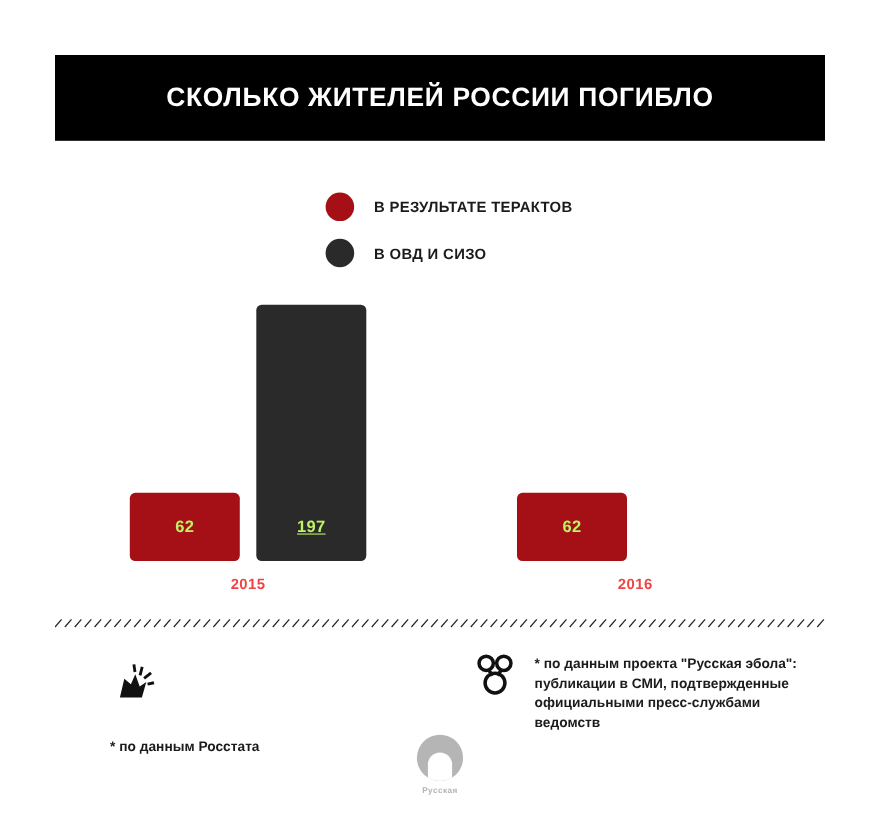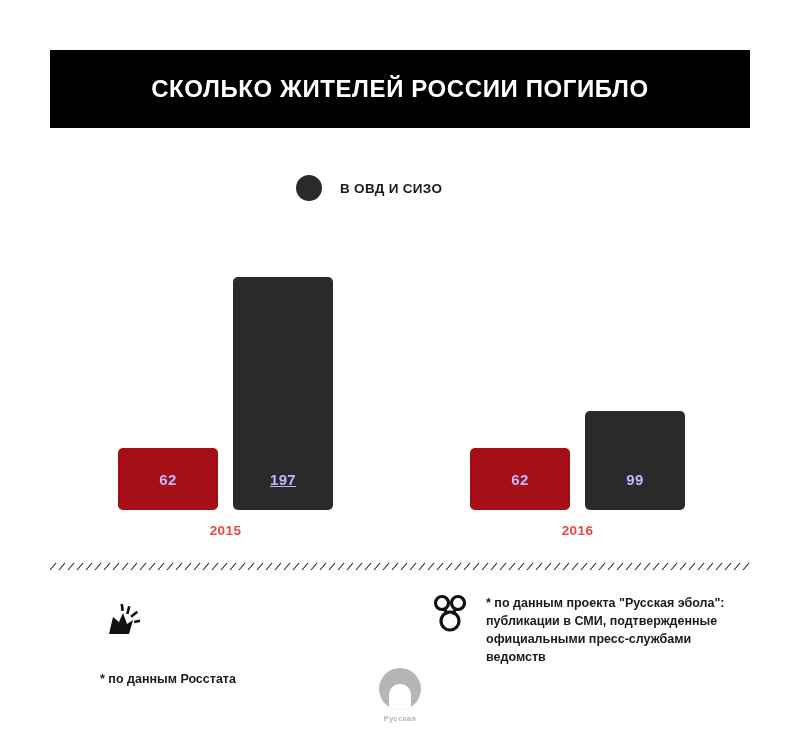--- a/index.html
+++ b/index.html
@@ -85,21 +85,21 @@
     height: 230px;
   }
   .group-2015 { left: 118px; width: 215px; }
   .group-2016 { left: 470px; width: 215px; }
 
   .bar {
     position: absolute;
     bottom: 0;
     width: 100px;
     border-radius: 5px;
-    color: #c4b5fd;
+    color: #bef264;
     display: flex;
     align-items: flex-end;
     justify-content: center;
   }
   .bar.left { left: 0; }
   .bar.right { left: 115px; }
   .bar-value {
     font-size: 15px;
     font-weight: bold;
     margin-bottom: 22px;
@@ -207,42 +207,43 @@
 <body>
 
 <div class="page">
 
   <div class="title-banner">
     <div class="title-text">СКОЛЬКО ЖИТЕЛЕЙ РОССИИ ПОГИБЛО</div>
   </div>
 
   <div class="legend">
     <div class="legend-item">
+      <span class="legend-dot" style="background:#A51016;"></span>
+      <span class="legend-label">В РЕЗУЛЬТАТЕ ТЕРАКТОВ</span>
+    </div>
+    <div class="legend-item">
       <span class="legend-dot" style="background:#2A2A2A;"></span>
       <span class="legend-label">В ОВД И СИЗО</span>
     </div>
   </div>
 
   <div class="chart">
 
     <div class="group group-2015">
       <div class="bar left" style="background:#A51016; height:62px;">
         <span class="bar-value">62</span>
       </div>
       <div class="bar right" style="background:#2A2A2A; height:233px;text-decoration:underline;">
         <span class="bar-value">197</span>
       </div>
     </div>
 
     <div class="group group-2016">
       <div class="bar left" style="background:#A51016; height:62px;">
         <span class="bar-value">62</span>
-      </div>
-      <div class="bar right" style="background:#2A2A2A; height:99px;">
-        <span class="bar-value">99</span>
       </div>
     </div>
 
     <div class="group-label label-2015">2015</div>
     <div class="group-label label-2016">2016</div>
   </div>
 
   <div class="divider">
     <svg width="700" height="10" viewBox="0 0 700 10" xmlns="http://www.w3.org/2000/svg">
       <g stroke="#222222" stroke-width="1.1">

